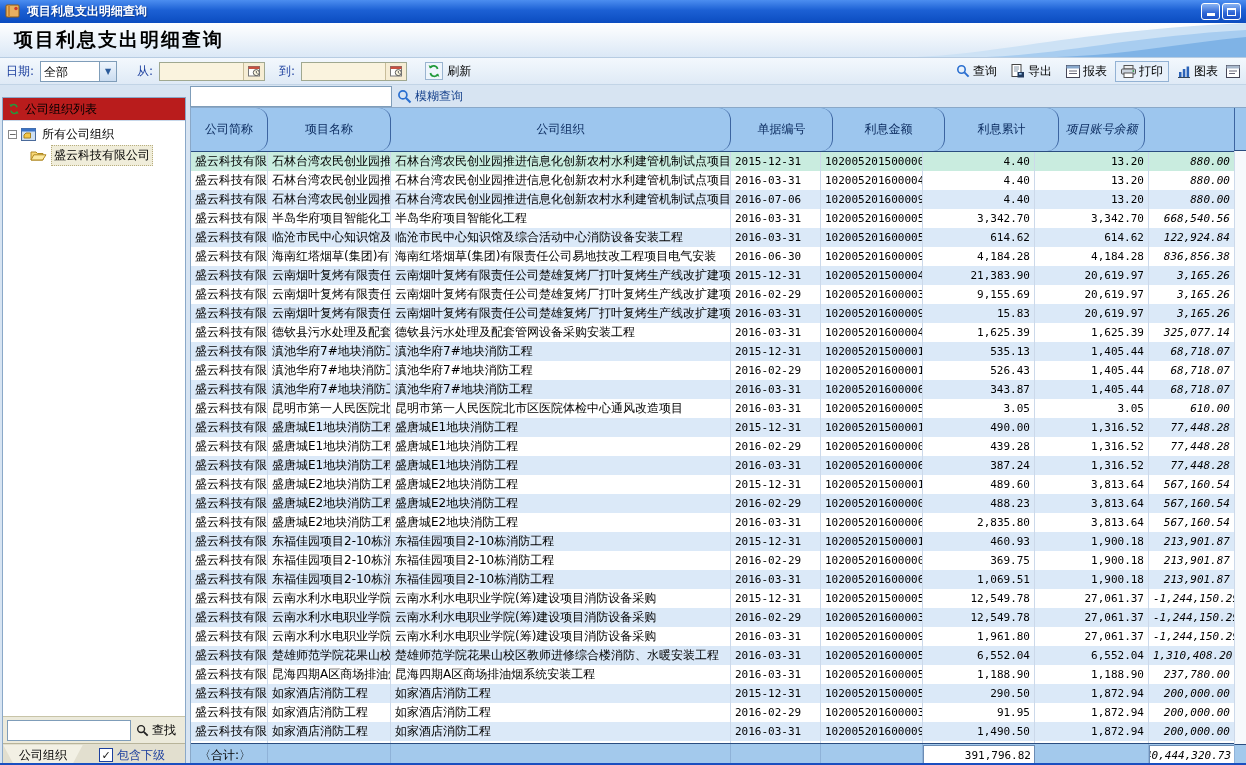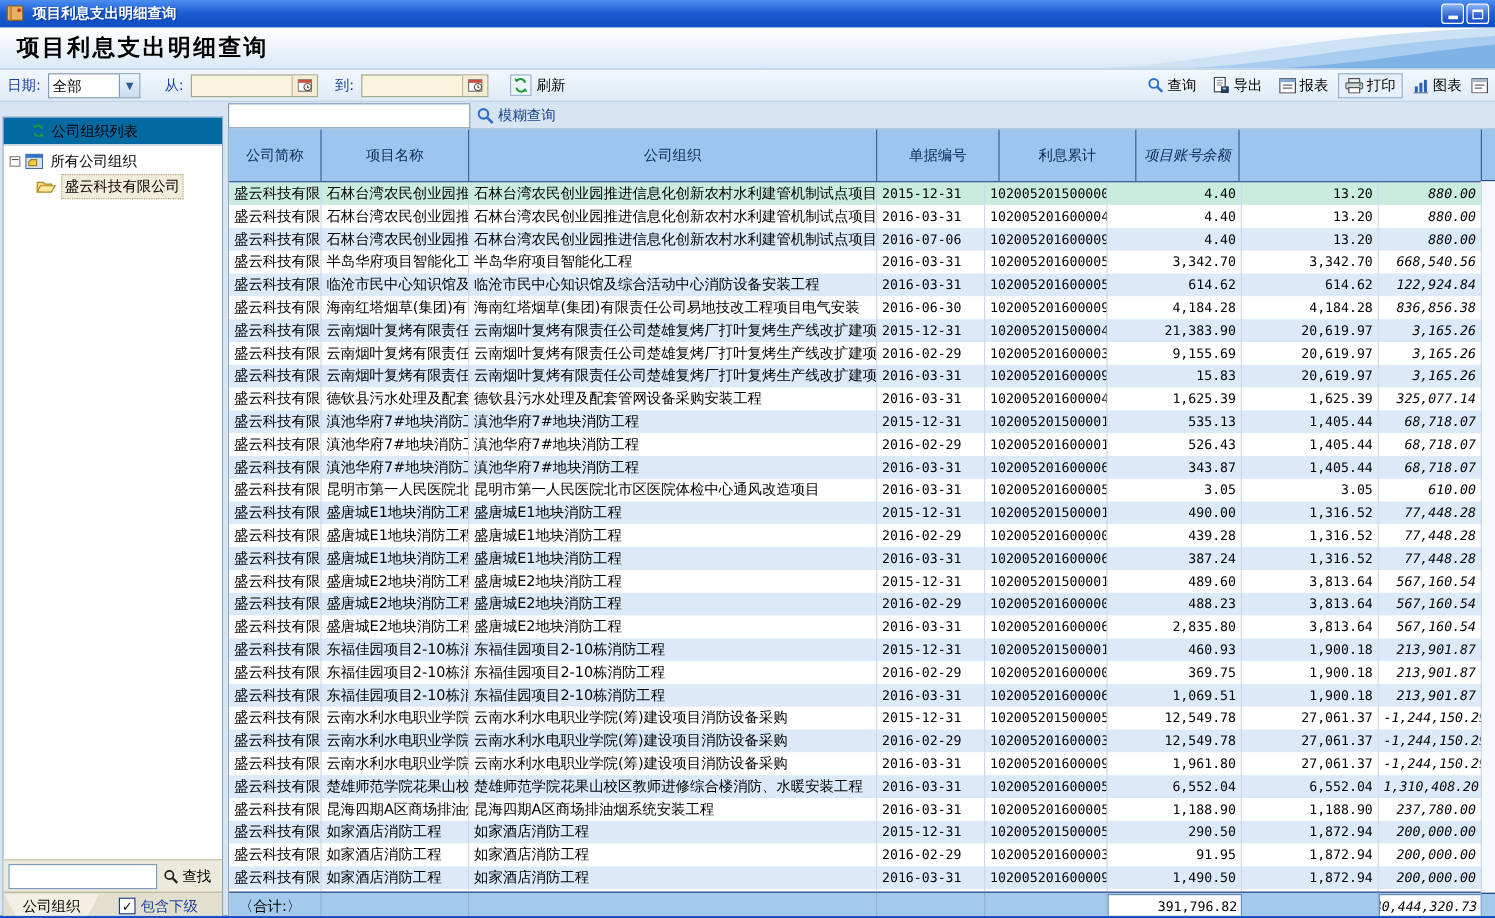--- a/index.html
+++ b/index.html
@@ -43,21 +43,21 @@
          align-items:center;justify-content:center;box-sizing:border-box;}
   .tright{margin-left:auto;display:flex;align-items:center;gap:2px;}
   .tbtn{display:flex;align-items:center;gap:3px;padding:2px 6px;white-space:nowrap;}
   .tbtn.active{border:1px solid #93b2d4;background:#e7f0fa;padding:1px 5px;}
   .clipped{width:14px;overflow:hidden;display:flex;align-items:center;}
 
   
   .content{display:flex;height:682px;}
   .leftcol{width:186px;display:flex;flex-direction:column;padding:12px 0 0 2px;box-sizing:border-box;}
   .panel{flex:1;display:flex;flex-direction:column;background:#fff;border:1px solid #8aa8c8;min-height:0;}
-  .panel-header{height:22px;display:flex;align-items:center;gap:5px;padding:0 23px;background:#0369a1;
+  .panel-header{height:22px;display:flex;align-items:center;gap:5px;padding:0 5px;background:#b91c1c;
                 border-bottom:1px solid #c8d8ea;flex:none;}
   .tree{flex:1;overflow:hidden;padding-top:3px;min-height:0;}
   .tree-node{display:flex;align-items:center;gap:4px;height:21px;padding-left:5px;white-space:nowrap;}
   .tree-node.child{padding-left:27px;}
   .node-label{padding:1px 2px;}
   .node-label.selected{background:#f0edda;border:1px dotted #b8ae7e;}
   .expander{width:9px;height:9px;border:1px solid #888;background:#fff;font-size:9px;line-height:7px;
             text-align:center;color:#333;flex:none;box-sizing:border-box;}
   .findrow{height:26px;display:flex;align-items:center;gap:5px;background:#eceadb;
            border-top:1px solid #c8c4a8;padding:0 4px;flex:none;}
@@ -73,21 +73,21 @@
   
   .maincol{flex:1;display:flex;flex-direction:column;min-width:0;}
   .searchrow{height:22px;display:flex;align-items:center;gap:5px;padding-right:4px;flex:none;}
   .searchrow input{width:196px;height:17px;border:1px solid #7f9db9;outline:none;}
   .fuzzybtn{display:flex;align-items:center;gap:3px;color:#16418c;white-space:nowrap;}
 
   .grid{flex:1;position:relative;border-left:1px solid #8aa8c8;border-top:1px solid #8aa8c8;
         display:flex;flex-direction:column;min-height:0;background:#fff;}
   .ghead{display:flex;height:43px;background:#9dc6ee;border-bottom:1px solid #2a4d80;flex:none;}
   .hcell{display:flex;align-items:center;justify-content:center;color:#0a2a5e;
-         border-right:1px solid #3c64a0;box-sizing:border-box;overflow:hidden;white-space:nowrap;}
+         border-right:1px solid #3c64a0;box-sizing:border-box;overflow:hidden;white-space:nowrap;border-radius:12px;}
   .gbody{flex:1;overflow:hidden;min-height:0;}
   .row{display:flex;height:19px;}
   .row:nth-child(odd){background:#dbe9f8;}
   .row:nth-child(even){background:#fff;}
   .row.selected{background:#c9ecdf;}
   .cell{box-sizing:border-box;padding:0 4px;line-height:19px;overflow:hidden;white-space:nowrap;
         border-right:1px solid #ccd9ea;}
   .cell.n{text-align:right;font-family:"DejaVu Sans Mono","Liberation Mono",monospace;font-size:11px;}
   .cell.d{font-family:"DejaVu Sans Mono","Liberation Mono",monospace;font-size:11px;}
   .gfoot{display:flex;height:23px;background:#a3c9ec;border-top:1px solid #2a4d80;flex:none;}
@@ -313,20 +313,21 @@
           <span>模糊查询</span>
         </span>
       </div>
 
       <div class="grid">
         <div class="ghead" id="grid-header">
             <div class="hcell c0">公司简称</div>
             <div class="hcell c1">项目名称</div>
             <div class="hcell c2">公司组织</div>
             <div class="hcell c4">单据编号</div>
+            <div class="hcell c5">利息金额</div>
             <div class="hcell c6">利息累计</div>
             <div class="hcell c7">项目账号余额</div>
           </div>
         <div class="gbody" id="grid-body">
             <div class="row selected">
               <div class="cell c0 t">盛云科技有限公司</div>
               <div class="cell c1 t">石林台湾农民创业园推进信息化创新农村水利建管机制试点项目</div>
               <div class="cell c2 t">石林台湾农民创业园推进信息化创新农村水利建管机制试点项目</div>
               <div class="cell c3 d">2015-12-31</div>
               <div class="cell c4 d">1020052015000008</div>

